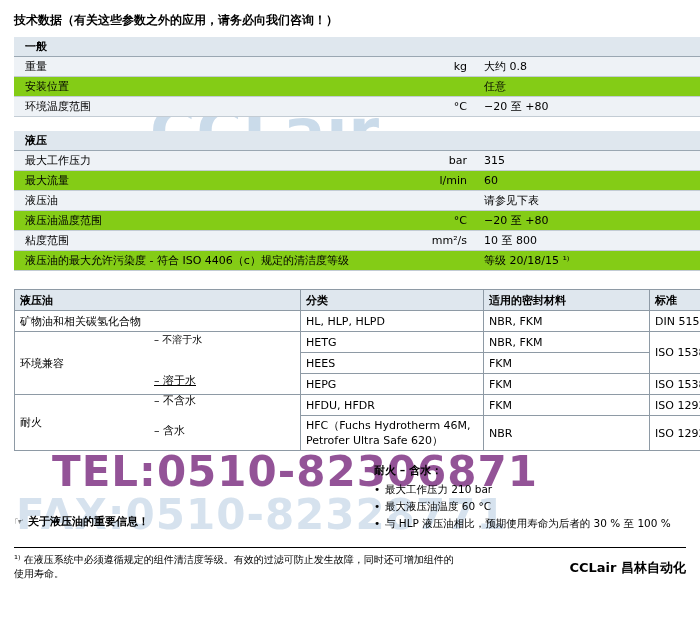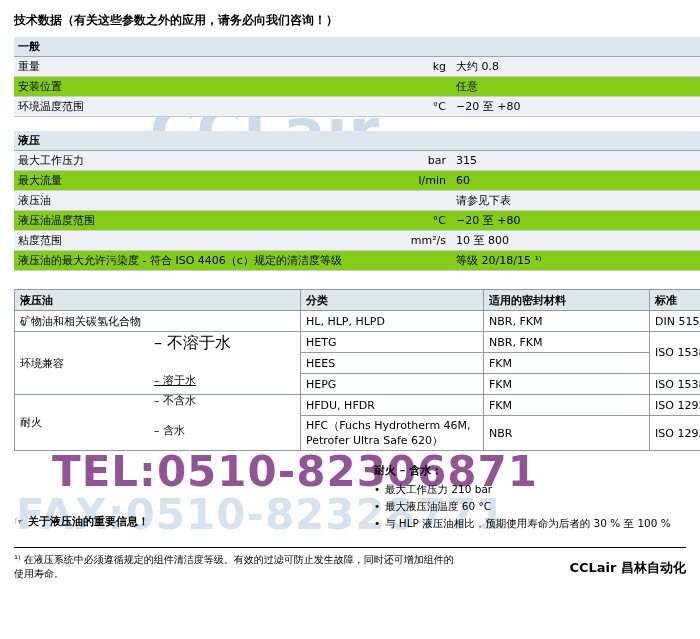--- a/index.html
+++ b/index.html
@@ -78,21 +78,21 @@
     margin: 2px 0 8px 0;
   }
 
   
   table.spec {
     border-collapse: collapse;
     width: 672px;
     table-layout: fixed;
   }
   table.spec td {
-    padding: 2px 4px;
+    padding: 2px 11px;
     font-size: 11px;
     vertical-align: middle;
     height: 15px;
   }
   .sec-head td {
     background: #dfe7ee;
     font-weight: bold;
     border-bottom: 1px solid #9aa7b2;
   }
   .row-alt td { background: #eef2f6; }
@@ -311,21 +311,21 @@
       </tr>
       <tr>
         <td class="col2">HFC（Fuchs Hydrotherm 46M, Petrofer Ultra Safe 620）</td>
         <td class="col3">NBR</td>
         <td class="col4">ISO 12922</td>
       </tr>
     </tbody>
   </table>
 
   <div style="position:relative; height:0;">
-    <div style="position:absolute; left:140px; top:-118px; font-size:16px;text-align:right;">– 不溶于水</div>
+    <div style="position:absolute; left:140px; top:-118px; font-size:10px;text-align:right;">– 不溶于水</div>
     <div style="position:absolute; left:140px; top:-78px; font-size:11px;text-decoration:underline;">– 溶于水</div>
     <div style="position:absolute; left:140px; top:-58px; font-size:11px;">– 不含水</div>
     <div style="position:absolute; left:140px; top:-28px; font-size:11px;">– 含水</div>
   </div>
 
   <div class="notes">
     <div class="notes-left">
       <div class="note-head">
         <span class="hand">☞</span><span>关于液压油的重要信息！</span>
       </div>

